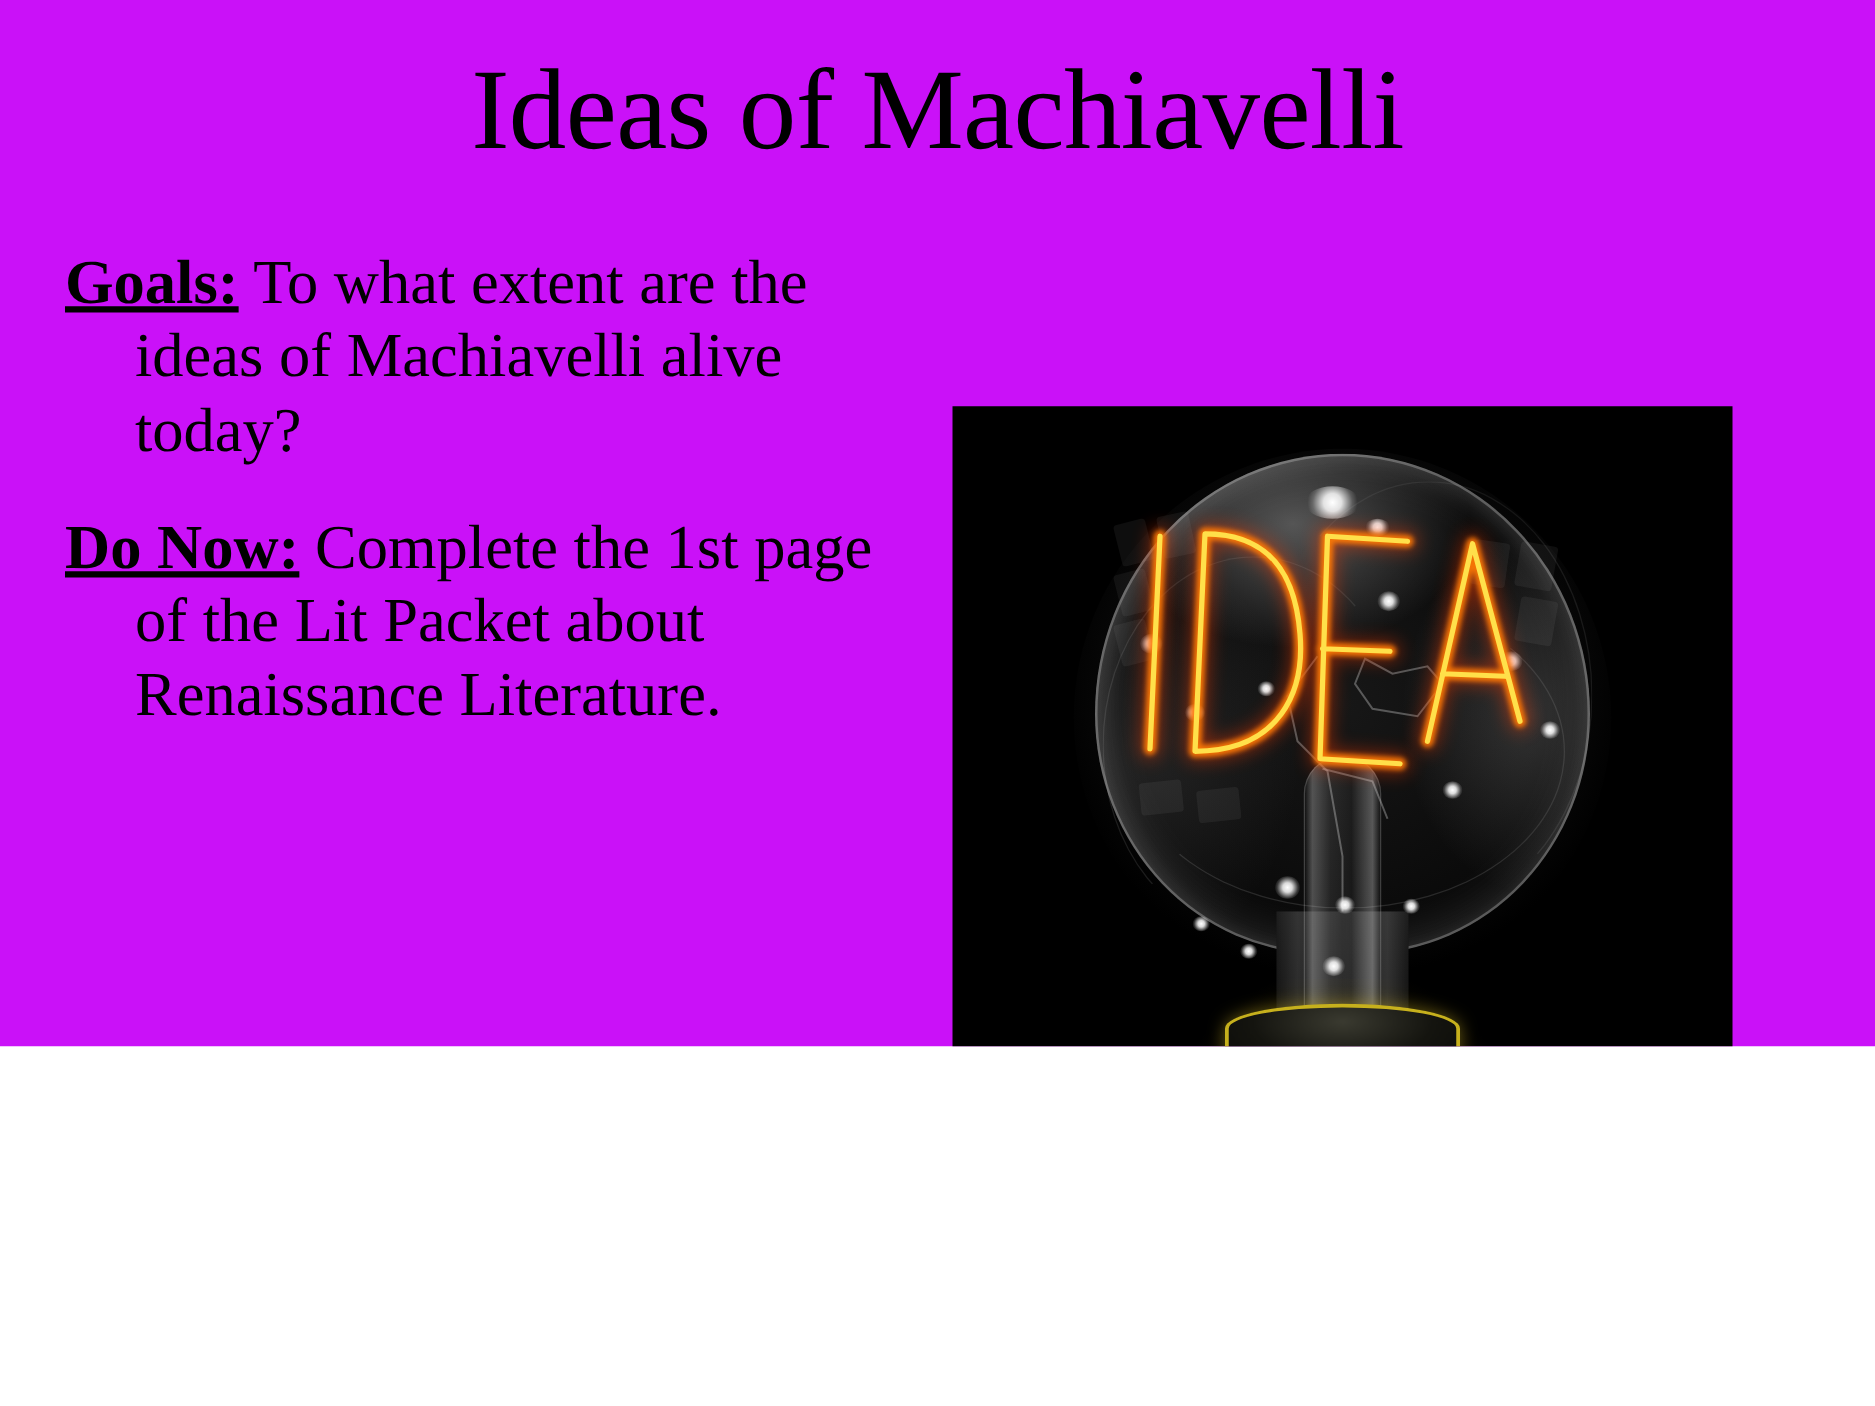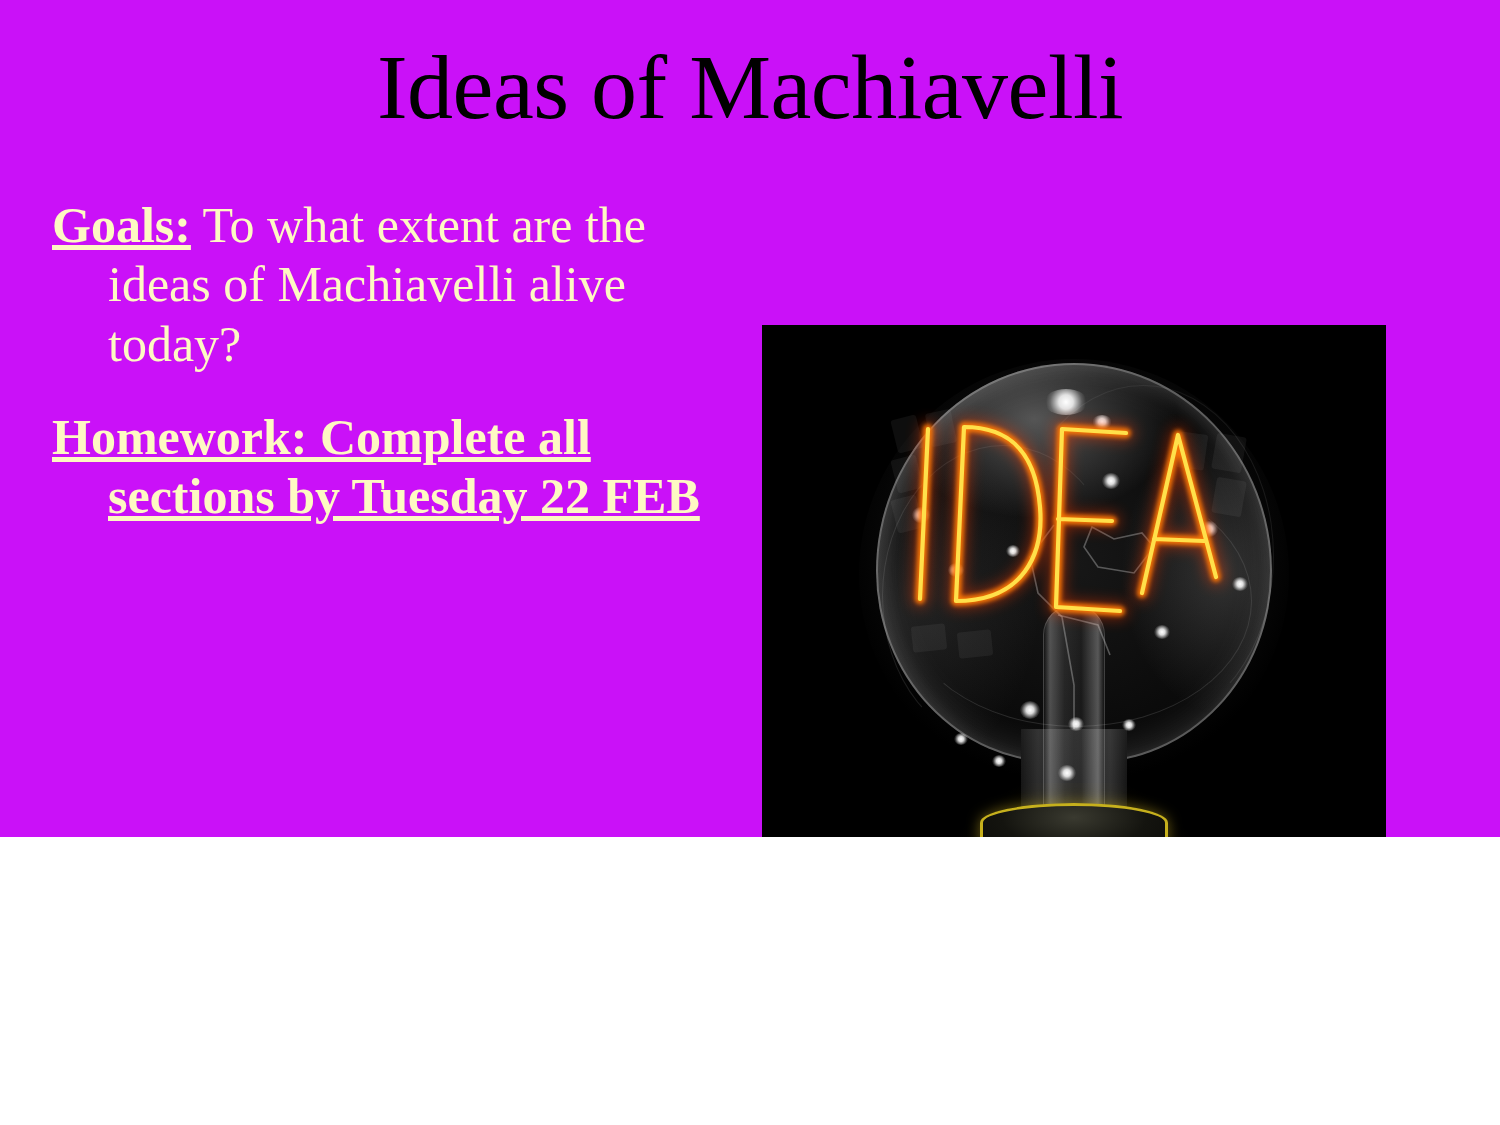--- a/index.html
+++ b/index.html
@@ -40,21 +40,21 @@
 
   
   #body-column {
     position: absolute;
     left: 52px;
     top: 196px;
     width: 665px;
   }
 
   .body-para {
-    color: #fef9c3;
+    color: #000000;
     font-family: "Liberation Serif", "DejaVu Serif", serif;
     font-size: 50px;
     line-height: 1.185;
     margin: 0 0 30px 0;
     padding-left: 56px;
     text-indent: -56px;
     text-align: left;
   }
   .body-para:last-child { margin-bottom: 0; }
 
@@ -315,22 +315,22 @@
 <body>
 
 <div id="slide" style="background: rgb(202, 17, 248);">
 
   <div id="slide-title">Ideas of Machiavelli</div>
 
   <div id="body-column">
 
     <p class="body-para para-goals"><span class="lead">Goals:</span><span> To what extent are the ideas of Machiavelli alive today?</span></p>
 
-
-    <p class="body-para para-homework"><span class="all-bold-underline">Homework: Complete all sections by Tuesday 22 FEB</span></p>
+    <p class="body-para para-donow"><span class="lead">Do Now:</span><span> Complete the 1st page of the Lit Packet about Renaissance Literature.</span></p>
+
 
   </div>
 
   <div id="bulb-picture" style="background: rgb(0, 0, 0);">
     <div id="bulb-stage">
 
       <div class="globe-glow"></div>
       <div class="globe"></div>
       <div class="globe-rim"></div>
 

